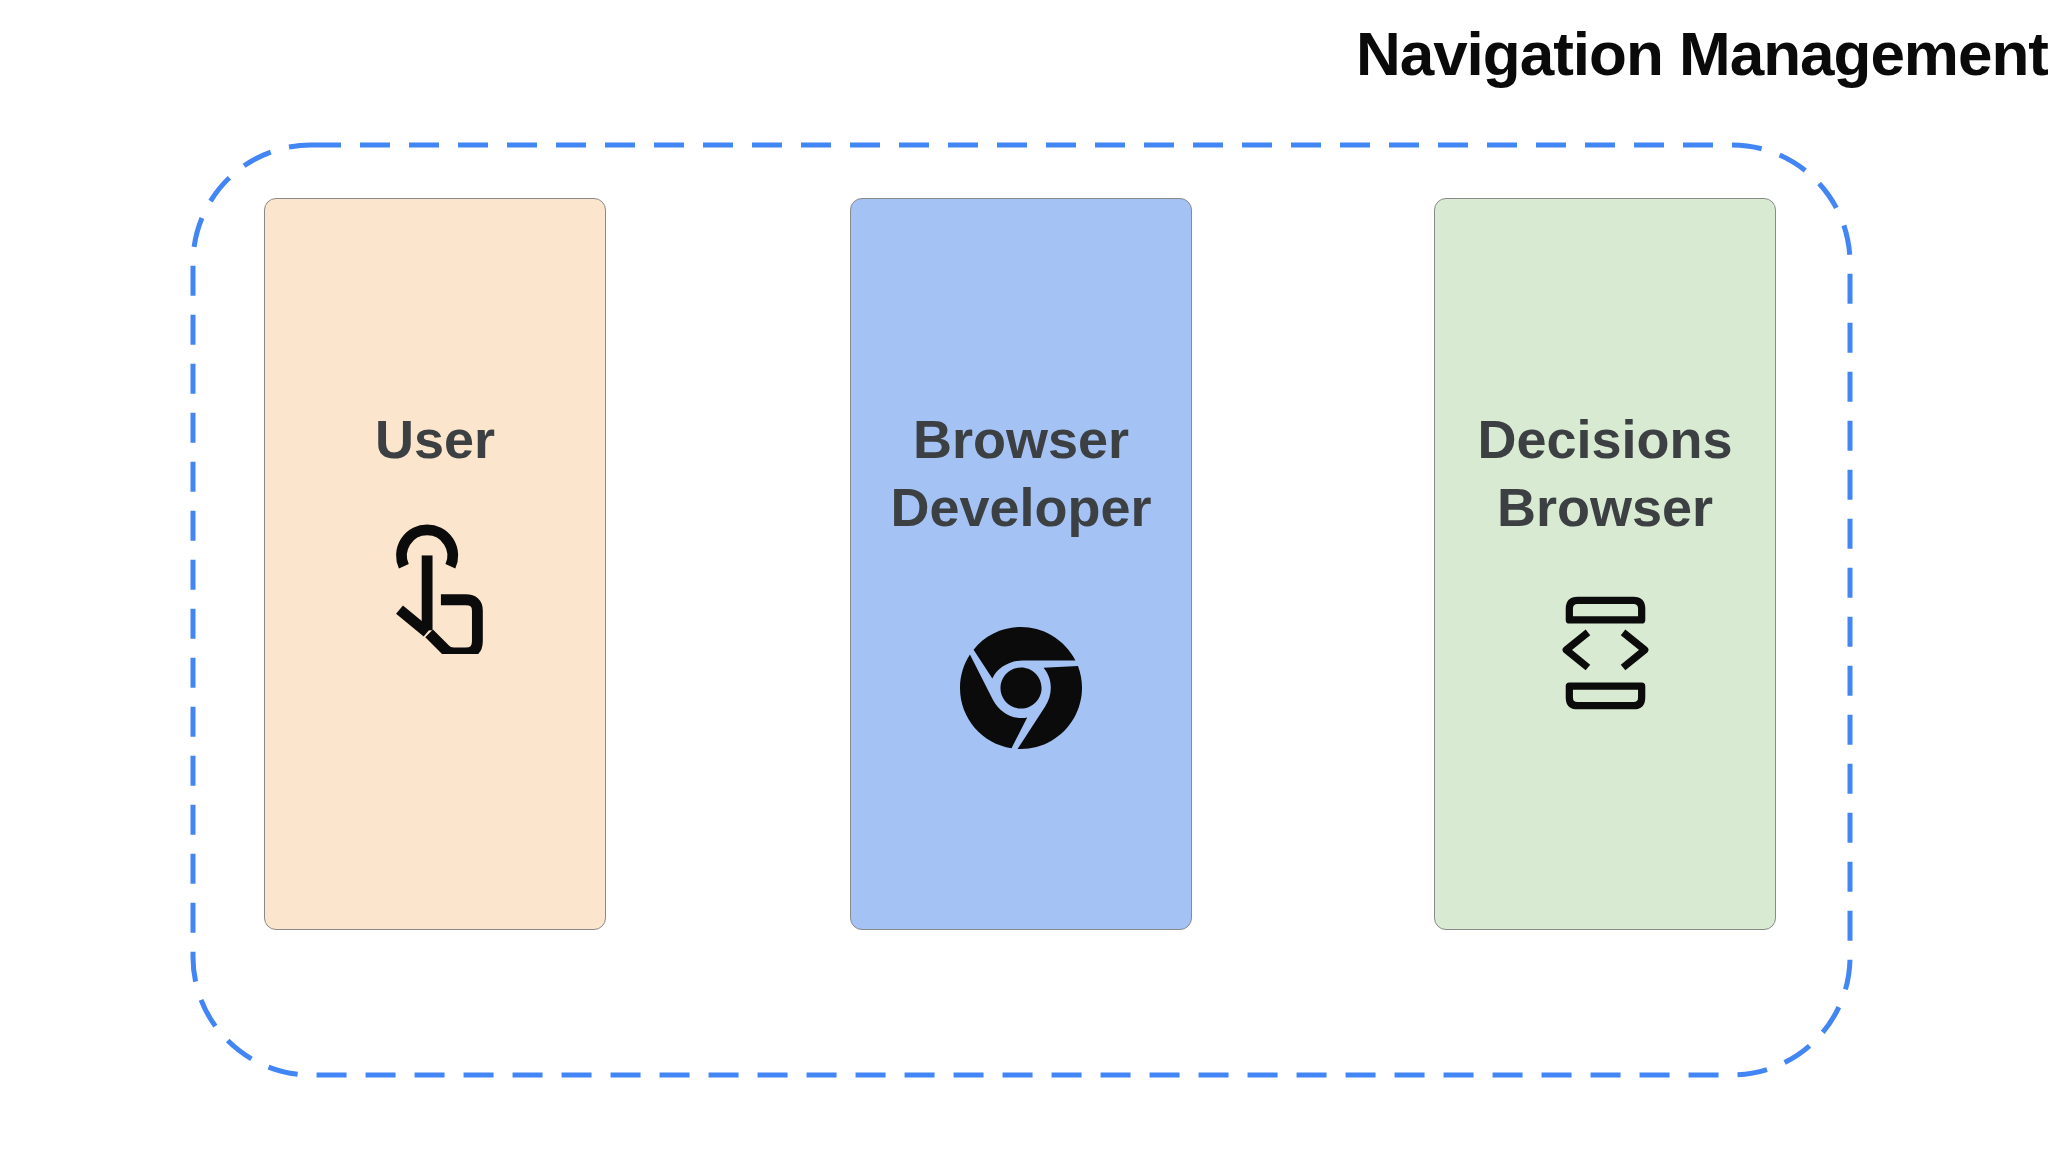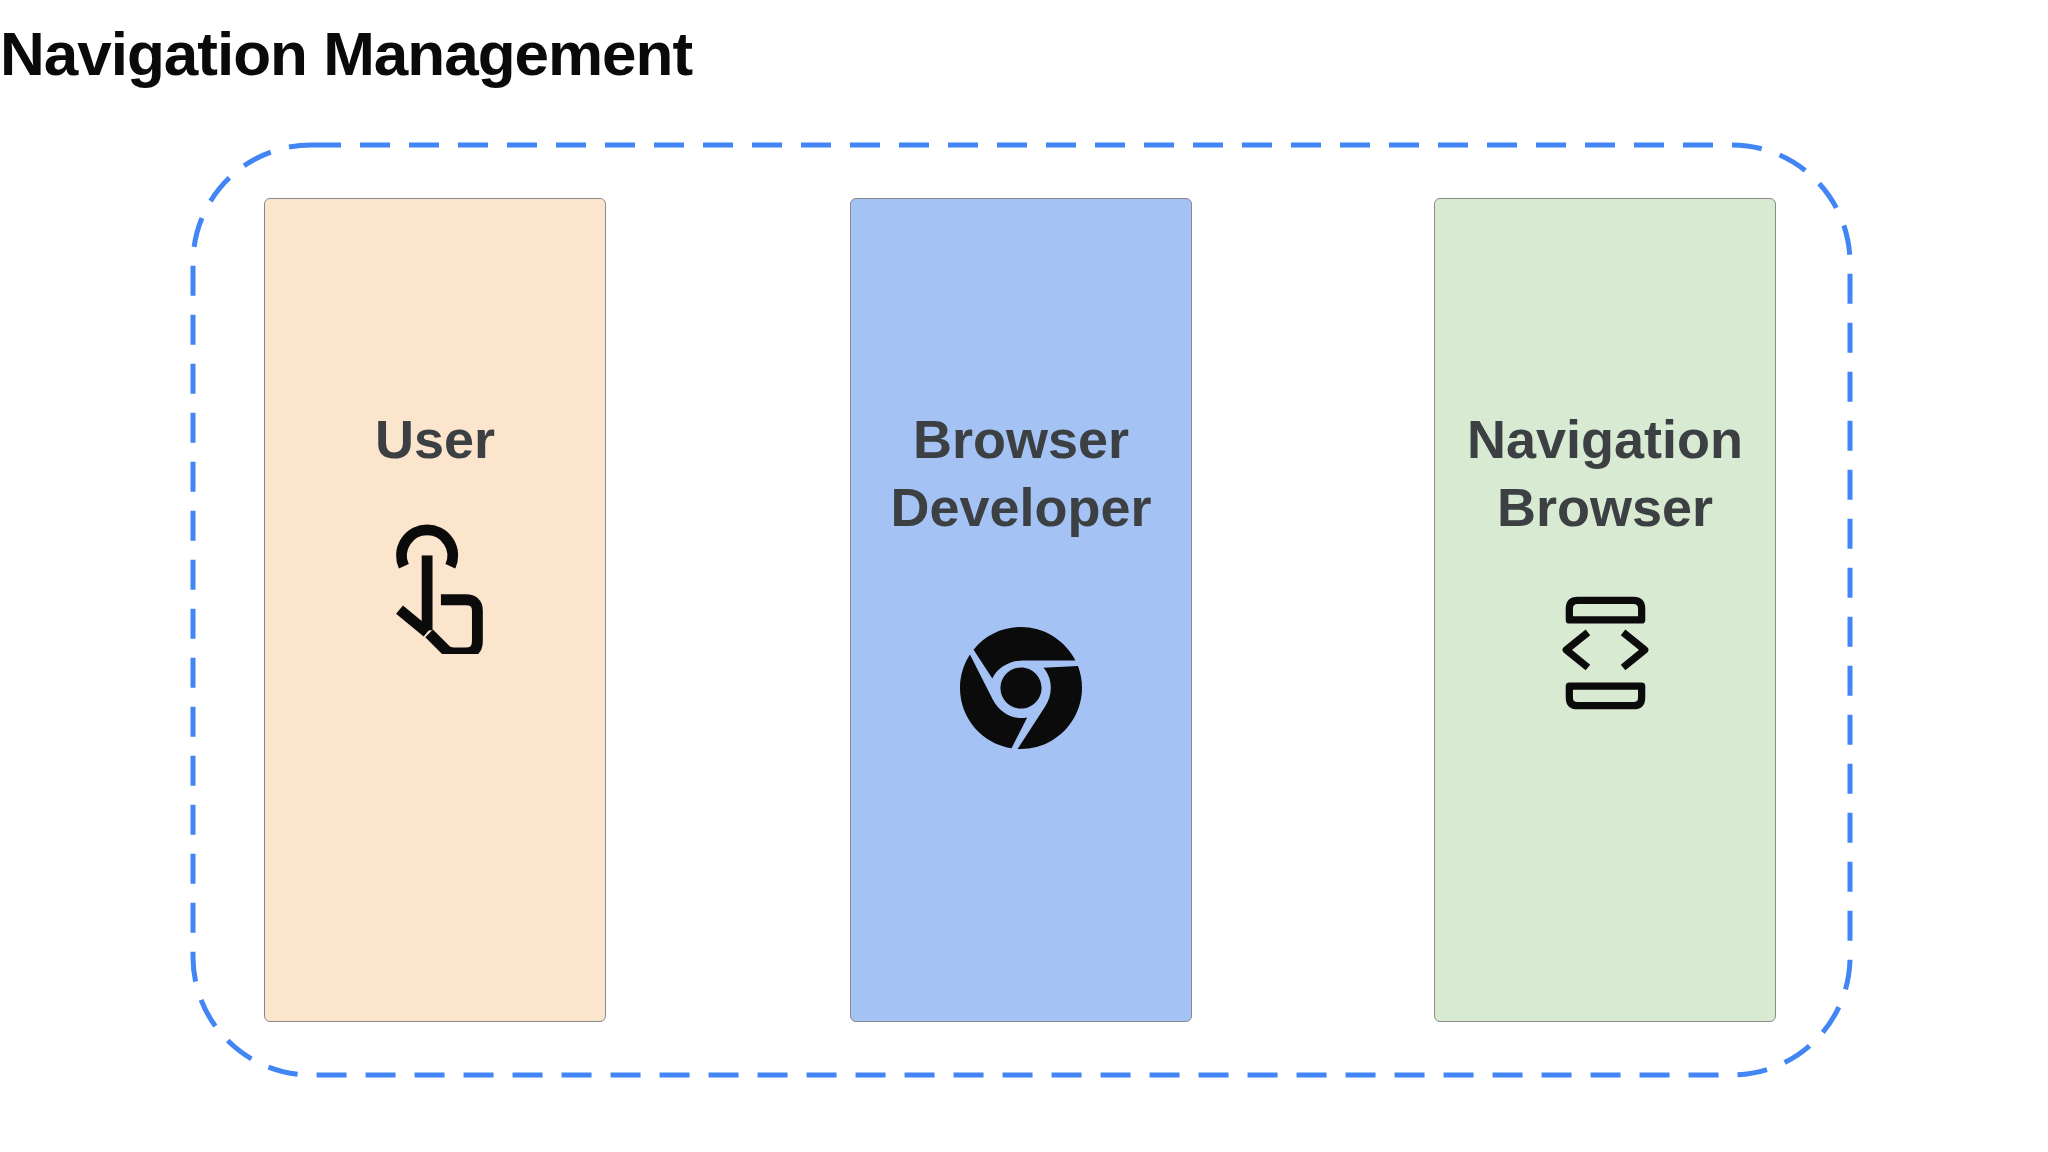--- a/index.html
+++ b/index.html
@@ -3,31 +3,31 @@
 <meta charset="utf-8">
 <style>
   html,body{margin:0;padding:0;}
   body{
     width:2048px;height:1152px;position:relative;overflow:hidden;
     background:#ffffff;
     font-family:"Liberation Sans", sans-serif;
   }
   .title{
     position:absolute;top:18px;left:0;width:2048px;
-    text-align:left;
+    text-align:right;
     font-size:62px;font-weight:700;letter-spacing:-1px;
     color:#0a0a0a;
   }
   .dashed-frame{
     position:absolute;left:0;top:0;width:2048px;height:1152px;
     pointer-events:none;
   }
   .card{
-    position:absolute;top:198px;height:824px;width:342px;
-    border-radius:6px;
+    position:absolute;top:198px;height:732px;width:342px;
+    border-radius:12px;
     border:1.5px solid #8a8a8a;
     box-sizing:border-box;
     display:flex;flex-direction:column;align-items:center;
   }
   .card-1{left:264px;}
   .card-2{left:850px;}
   .card-3{left:1434px;}
   .card-label{
     margin-top:206px;
     font-size:54px;line-height:68px;font-weight:700;
@@ -74,21 +74,21 @@
     <span>
       <svg width="122" height="126" viewBox="0 0 496 512">
         <path fill="#0b0b0b" d="M131.5 217.5L55.1 100.1c47.6-59.2 119-91.8 192-92.1 42.3-.3 85.5 10.5 124.8 33.2 43.4 25.2 76.4 61.4 97.4 103L264 144.3c-58.1-3.4-113.4 29.3-132.5 73.2zm32.9 38.5c0 46.2 37.4 83.6 83.6 83.6s83.6-37.4 83.6-83.6-37.4-83.6-83.6-83.6-83.6 37.3-83.6 83.6zm314.9-89.2L339.6 174c37.9 44.3 38.5 108.2 6.6 157.2L234.1 503.6c46.5 2.5 94.4-7.7 137.8-32.9 107.4-62 150.9-192 107.4-304.9zM133.7 303.6L40.4 120.1C14.9 159.1 0 205.9 0 256c0 124 90.8 226.7 209.5 244.9l63.7-124.8c-57.6 10.8-113.2-20.8-139.5-72.5z"></path>
       </svg>
     </span>
   </div>
 </div>
 
 <div class="card card-3" style="background: rgb(217, 234, 211);">
   <div class="card-label">
-    <div>Navigation</div>
+    <div>Decisions</div>
     <div>Browser</div>
   </div>
   <div class="icon-wrap">
     <span>
       <svg width="93" height="124" viewBox="0 0 90 120" fill="none" stroke="#0b0b0b" stroke-width="7" stroke-linejoin="round">
         <path d="M10 28 V17 Q10 9 18 9 H72 Q80 9 80 17 V28 Z"></path>
         <path d="M28 40 L7 57 L28 74" fill="none"></path>
         <path d="M62 40 L83 57 L62 74" fill="none"></path>
         <path d="M10 92 V103 Q10 111 18 111 H72 Q80 111 80 103 V92 Z"></path>
       </svg>

